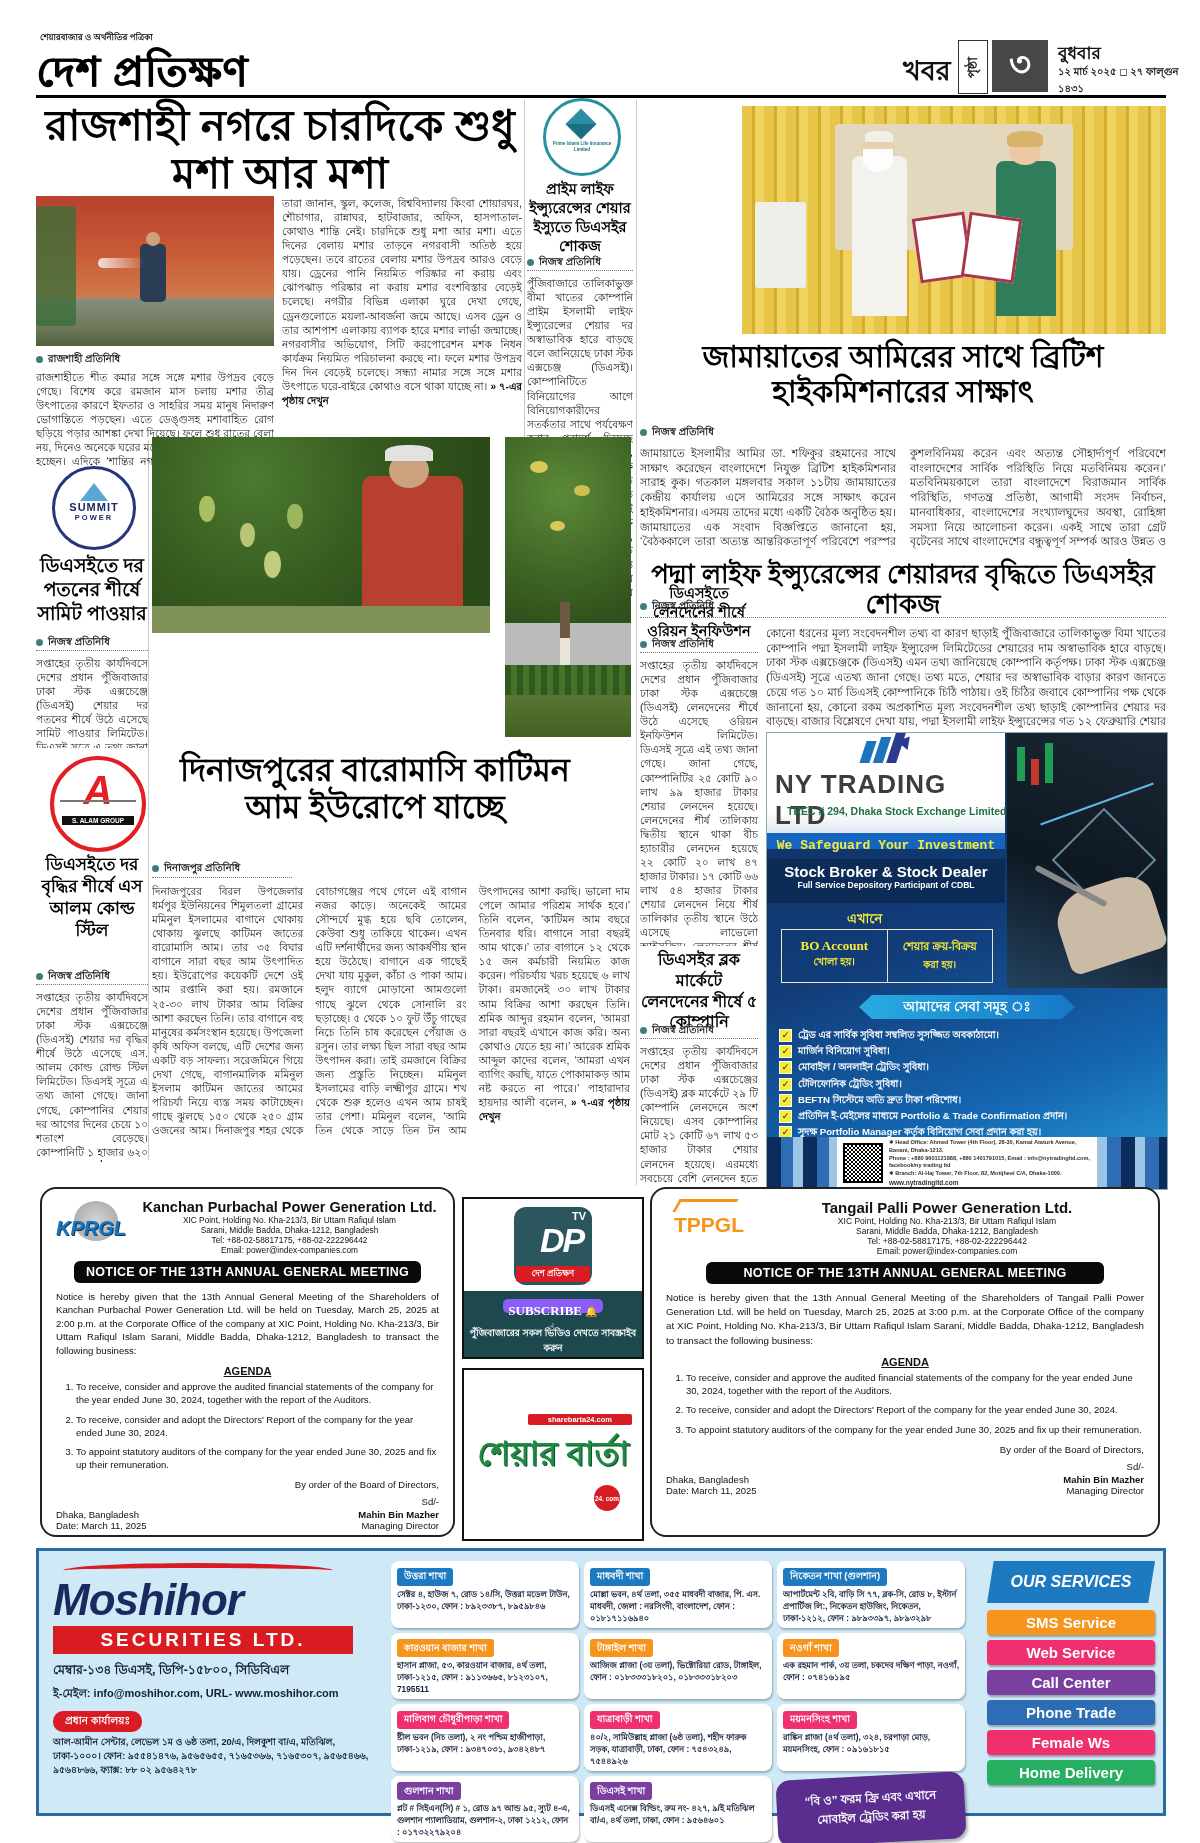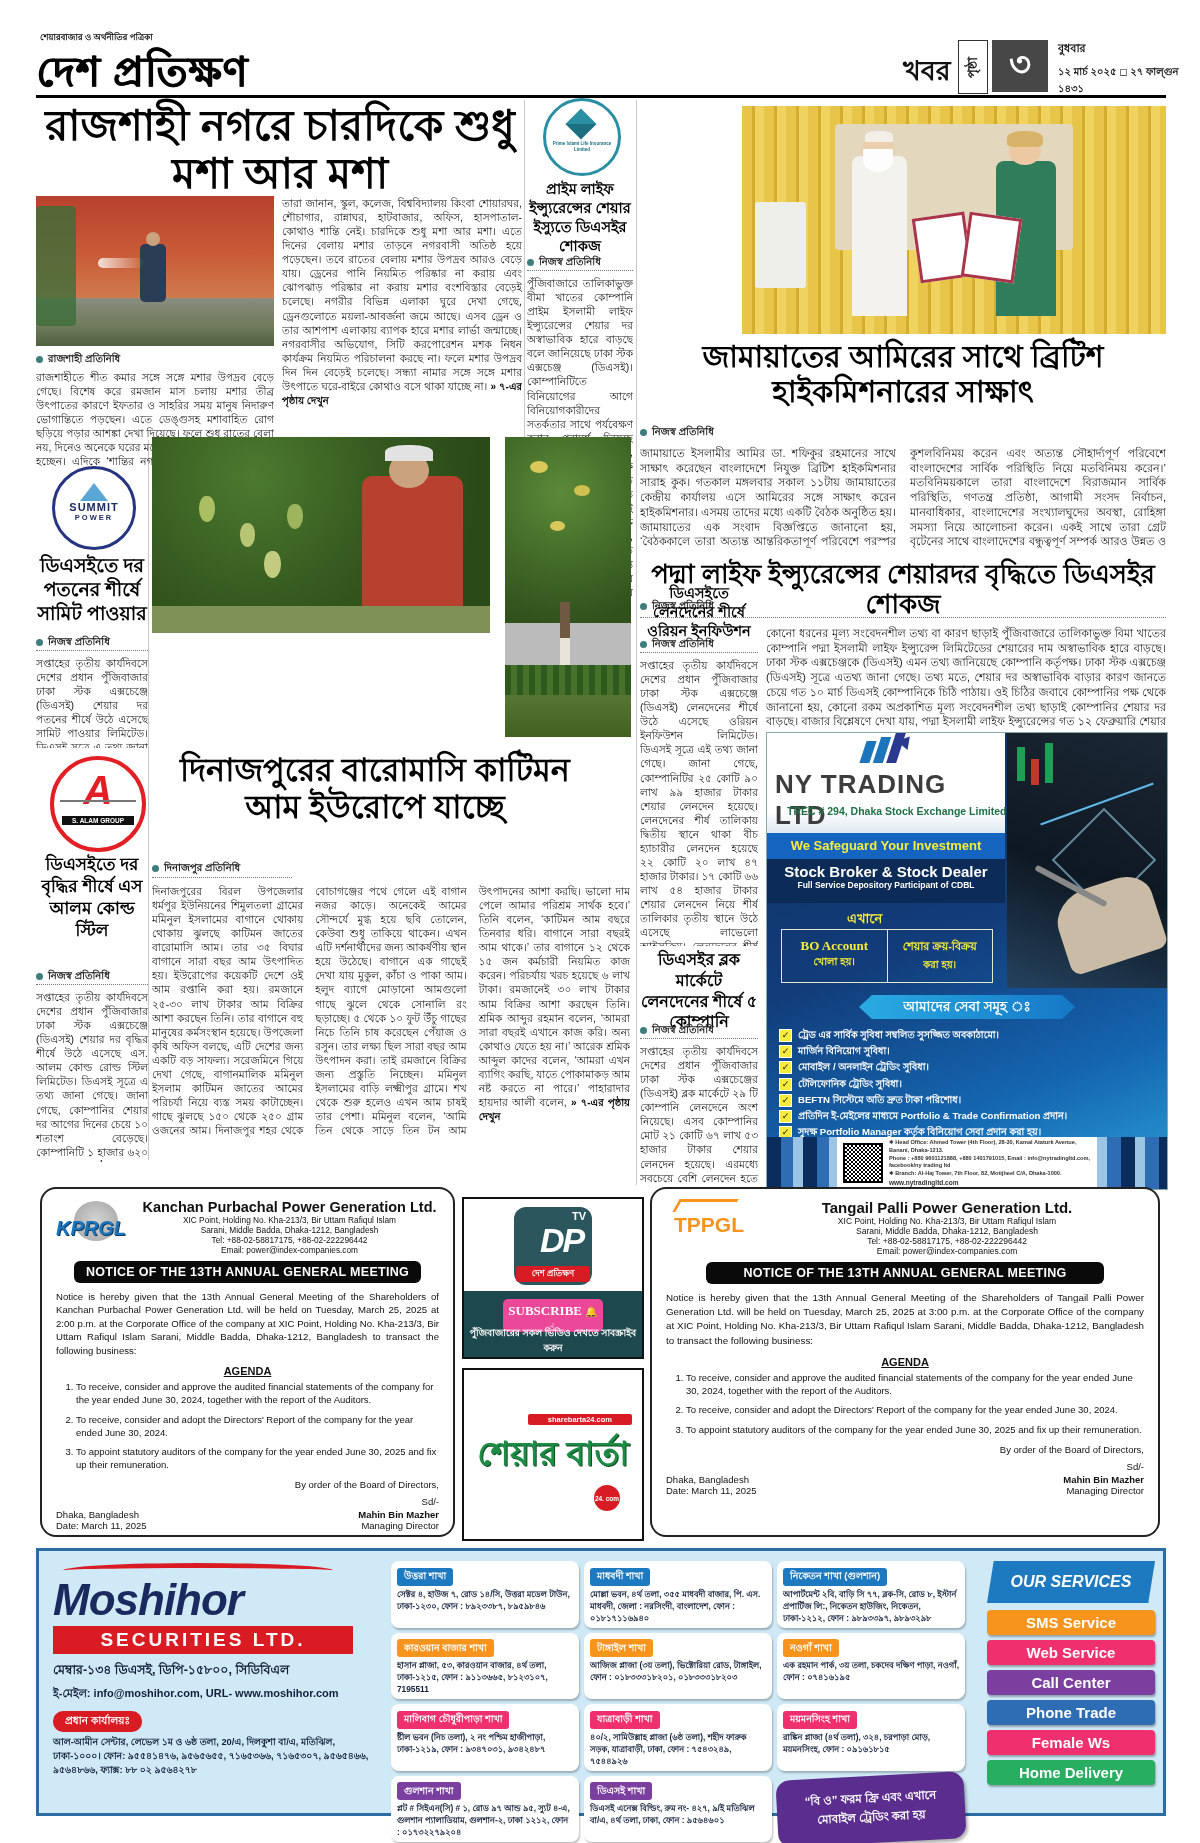--- a/index.html
+++ b/index.html
@@ -42,21 +42,21 @@
 </head>
 <body>
 
 <div class="page">
 
   <div class="abs" style="left:40px;top:31px;font-size:8.5px;font-weight:700;">শেয়ারবাজার ও অর্থনীতির পত্রিকা</div>
   <div class="abs masthead-title" style="left:36px;top:40px;">দেশ প্রতিক্ষণ</div>
   <div class="abs" style="left:903px;top:50px;font-size:27px;font-weight:900;">খবর</div>
   <div class="abs pgword" style="left:958px;top:40px;width:28px;height:52px;">পৃষ্ঠা</div>
   <div class="abs pagebox" style="left:992px;top:40px;width:56px;height:52px;font-size:34px;">৩</div>
-  <div class="abs" style="left:1058px;top:40px;font-size:11px;font-weight:800;">বুধবার</div>
+  <div class="abs" style="left:1058px;top:40px;font-size:17px;font-weight:800;">বুধবার</div>
   <div class="abs" style="left:1058px;top:64px;font-size:10px;font-weight:600;">১২ মার্চ ২০২৫ ◻ ২৭ ফাল্গুন ১৪৩১</div>
   <div class="abs" style="left:36px;top:95px;width:1130px;height:3px;background:#000;"></div>
 
   <div class="vrule" style="left:524px;top:100px;height:500px;"></div>
   <div class="vrule" style="left:636px;top:100px;height:1085px;"></div>
   <div class="vrule" style="left:148px;top:440px;height:720px;"></div>
 
   <div class="abs hl" style="left:36px;top:102px;width:488px;font-size:42px;">রাজশাহী নগরে চারদিকে শুধু মশা আর মশা</div>
   <div class="photo" style="left:36px;top:196px;width:238px;height:150px;">
     <div class="abs" style="left:0;top:0;width:100%;height:68%;background:linear-gradient(180deg,#b8412e 0%,#c85a36 55%,#d07a4e 100%);"></div>
@@ -210,21 +210,21 @@
       <div class="abs" style="left:24px;top:150px;width:80px;height:6px;background:#888;transform:rotate(28deg);border-radius:3px;"></div>
     </div>
     <div class="abs" style="left:0;top:0;width:238px;height:100px;background:linear-gradient(180deg,#ffffff 78%,#dfe9f2 100%);">
       <div class="abs" style="left:96px;top:8px;width:10px;height:22px;background:#1c75bc;transform:skewX(-18deg);"></div>
       <div class="abs" style="left:110px;top:4px;width:10px;height:26px;background:#1c75bc;transform:skewX(-18deg);"></div>
       <div class="abs" style="left:124px;top:0px;width:10px;height:30px;background:#2b3990;transform:skewX(-18deg);"></div>
       <div class="abs" style="left:132px;top:2px;width:0;height:0;border-left:7px solid transparent;border-right:7px solid transparent;border-bottom:12px solid #2b3990;transform:rotate(40deg);"></div>
       <div class="abs" style="left:8px;top:36px;width:230px;font-size:26px;font-weight:900;color:#3d3d3d;letter-spacing:1px;">NY TRADING LTD</div>
       <div class="abs" style="left:4px;top:72px;width:230px;font-size:10.5px;font-weight:700;color:#1e7145;margin-left:16px;">TREC # 294, Dhaka Stock Exchange Limited</div>
     </div>
-    <div class="abs" style="left:0;top:100px;width:238px;height:26px;background:#1565c0;color:#f7ec3a;font-weight:800;font-size:13px;text-align:center;line-height:26px;">We Safeguard Your Investment</div>
+    <div class="abs" style="left:0;top:100px;width:238px;height:16px;background:#1565c0;color:#f7ec3a;font-weight:800;font-size:13px;text-align:center;line-height:26px;font-family:Liberation Mono, monospace;">We Safeguard Your Investment</div>
     <div class="abs" style="left:0;top:126px;width:238px;height:44px;background:#0d2b57;color:#fff;text-align:center;">
       <div style="font-size:15px;font-weight:900;margin-top:4px;">Stock Broker &amp; Stock Dealer</div>
       <div style="font-size:8.5px;font-weight:700;">Full Service Depository Participant of CDBL</div>
     </div>
     <div class="abs" style="left:80px;top:176px;color:#f7ec3a;font-size:13px;font-weight:800;">এখানে</div>
     <div class="abs" style="left:14px;top:196px;width:210px;height:52px;border:1.5px solid #e8e8c8;display:flex;">
       <div style="flex:1;border-right:1.5px solid #e8e8c8;text-align:center;color:#f7ec3a;font-weight:800;">
         <div style="font-size:13px;margin-top:8px;font-family:'Liberation Serif',serif;">BO Account</div>
         <div style="font-size:10px;">খোলা হয়।</div>
       </div>
@@ -325,21 +325,21 @@
     </div>
   </div>
 
   <div class="abs" style="left:462px;top:1197px;width:178px;height:158px;border:2.5px solid #111;background:#fff;overflow:hidden;">
     <div style="position:absolute;left:50px;top:8px;width:78px;height:78px;background:#2b565e;border-radius:12px;">
       <div style="position:absolute;right:6px;top:3px;color:#fff;font-size:11px;font-weight:900;">TV</div>
       <div style="position:absolute;left:26px;top:14px;color:#fff;font-size:34px;font-weight:900;font-style:italic;letter-spacing:-2px;">DP</div>
       <div style="position:absolute;left:2px;bottom:3px;width:74px;background:#d91c24;color:#fff;font-size:8.5px;font-weight:800;text-align:center;border-radius:3px;padding:1px 0;">দেশ প্রতিক্ষণ</div>
     </div>
     <div style="position:absolute;left:0;top:92px;width:100%;height:66px;background:#1d484e;">
-      <div style="position:absolute;left:39px;top:8px;width:100px;height:33px;background:#ec4899;border-radius:5px;color:#fff;font-weight:700;font-size:13px;text-align:center;line-height:24px;font-family:'Liberation Serif',serif;"><span>SUBSCRIBE</span> <span style="font-size:10px;">🔔</span></div>
+      <div style="position:absolute;left:39px;top:8px;width:100px;height:14px;background:#8b5cf6;border-radius:5px;color:#fff;font-weight:700;font-size:13px;text-align:center;line-height:24px;font-family:'Liberation Serif',serif;"><span>SUBSCRIBE</span> <span style="font-size:10px;">🔔</span></div>
       <div style="position:absolute;left:84px;top:30px;color:#fff;font-size:11px;">☝</div>
       <div style="position:absolute;left:0;bottom:1px;width:100%;color:#fff;font-size:9.3px;font-weight:800;text-align:center;">পুঁজিবাজারের সকল ভিডিও দেখতে সাবস্ক্রাইব করুন</div>
     </div>
   </div>
 
   <div class="abs" style="left:462px;top:1368px;width:178px;height:169px;border:2.5px solid #111;background:#fff;overflow:hidden;">
     <div style="position:absolute;left:8px;top:58px;width:162px;text-align:center;font-size:33px;font-weight:900;color:#1e8c45;text-shadow:1px 1px 0 #0d4f26;">শেয়ার বার্তা</div>
     <div style="position:absolute;right:10px;top:44px;background:#d91c24;color:#fff;font-size:7.5px;font-weight:800;padding:1px 20px;border-radius:2px;">sharebarta24.com</div>
     <div style="position:absolute;right:22px;bottom:28px;width:26px;height:26px;background:#d91c24;border-radius:50%;color:#fff;font-size:6.5px;font-weight:800;display:flex;align-items:center;justify-content:center;text-align:center;">24. com</div>
   </div>

